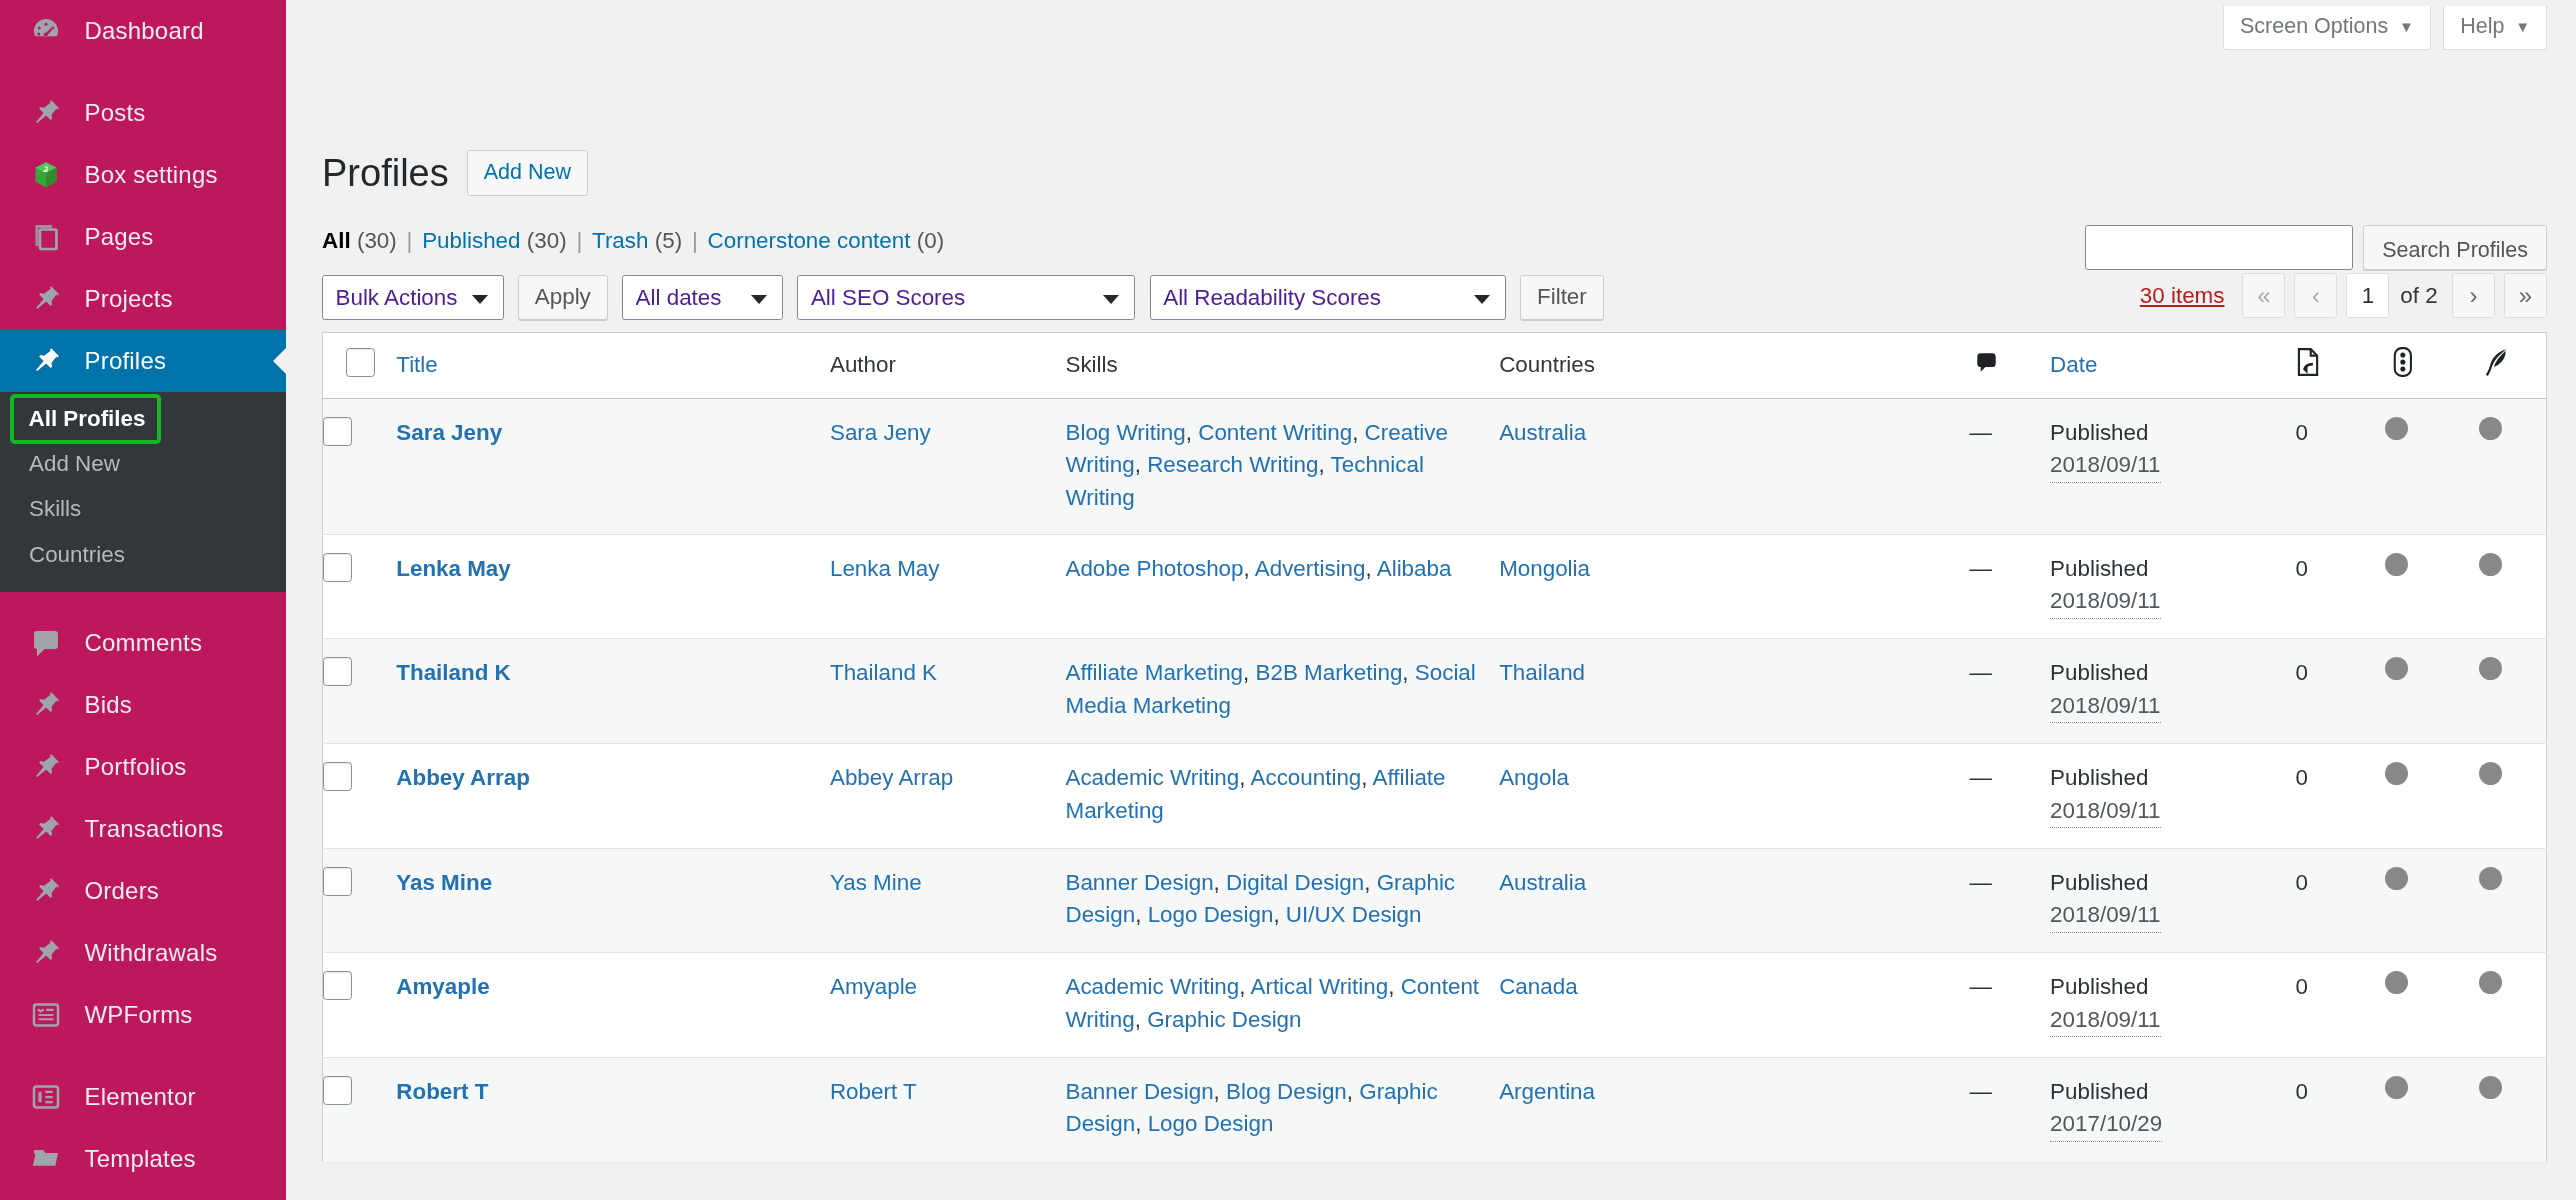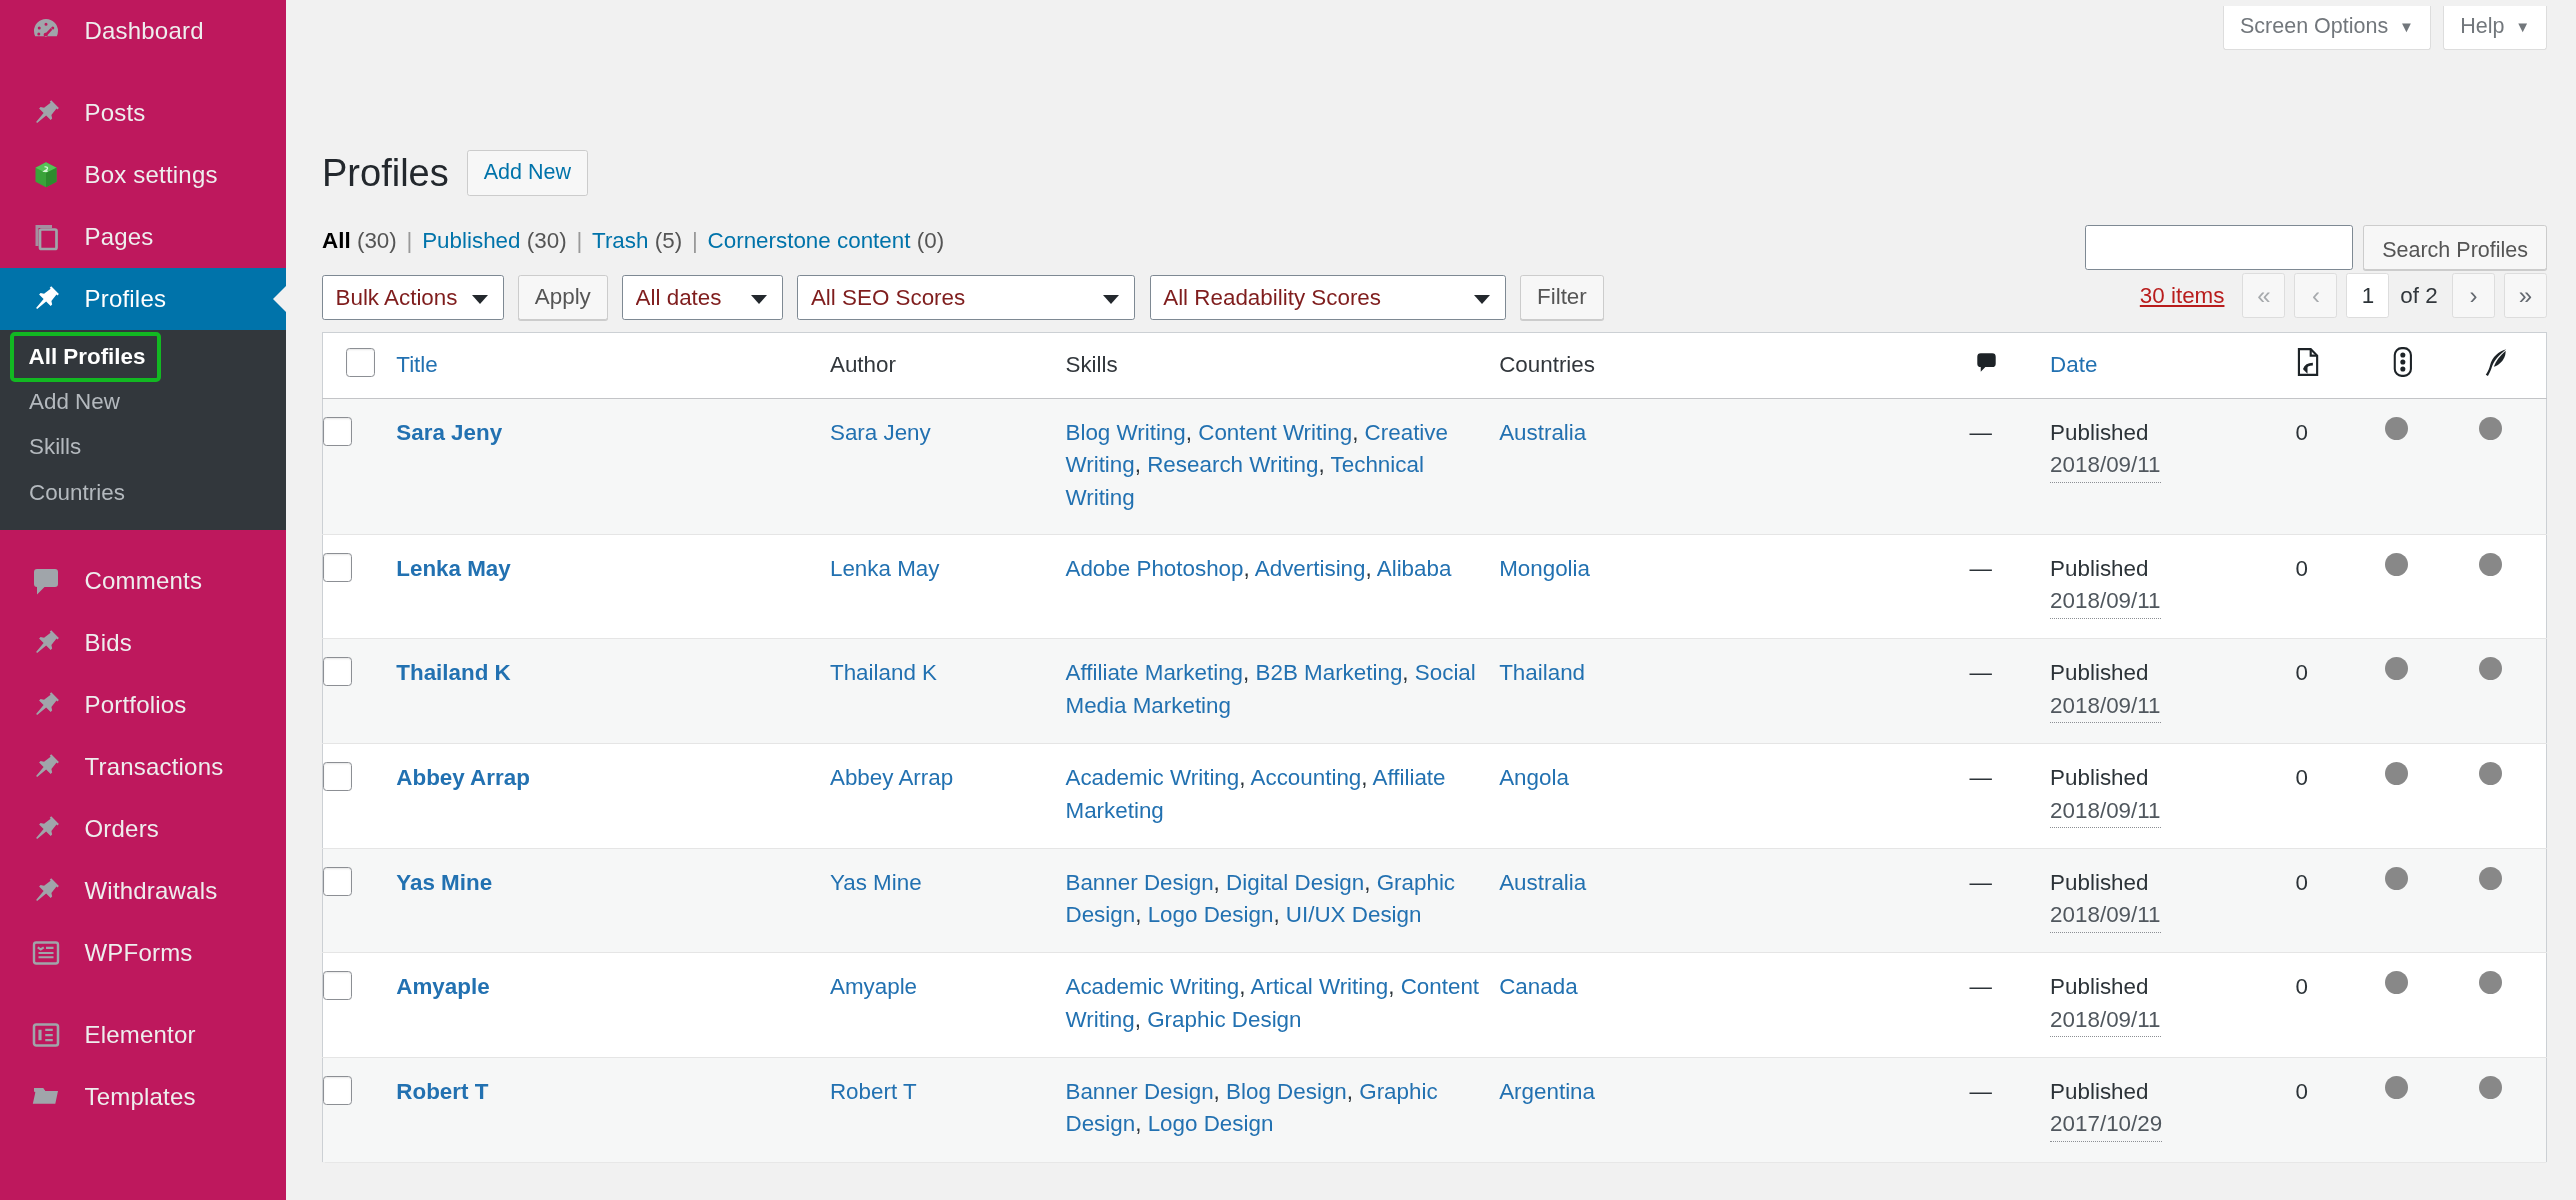--- a/index.html
+++ b/index.html
@@ -186,21 +186,21 @@
   }
   .actions { display: flex; align-items: center; gap: 14.3px; }
   .wp-select {
     appearance: none;
     -webkit-appearance: none;
     background: #fff;
     border: 0.9px solid #7e8993;
     border-radius: 2.7px;
     height: 45px;
     font-size: 22.4px;
-    color: #7f1d1d;
+    color: #4c1d95;
     padding: 0 43px 0 12.5px;
     cursor: pointer;
     font-family: "Liberation Sans", sans-serif;
   }
   .select-wrap { position: relative; display: inline-block; }
   .select-wrap::after {
     content: "";
     position: absolute;
     right: 16px; top: 50%;
     margin-top: -2.7px;
@@ -369,20 +369,28 @@
         <span>Box settings</span>
       </div>
       <div class="menu-item">
         <span class="mi-icon">
           <svg width="30" height="30" viewBox="0 0 20 20" fill="currentColor">
             <path d="M3 2v14h2V4h9V2z" opacity=".85"></path>
             <rect x="6" y="5" width="11" height="13" rx="1" fill="none" stroke="currentColor" stroke-width="1.8"></rect>
           </svg>
         </span>
         <span>Pages</span>
+      </div>
+      <div class="menu-item">
+        <span class="mi-icon">
+          <svg width="30" height="30" viewBox="0 0 20 20" fill="currentColor">
+            <path d="M13.5 1.5l-1 1 .6.6-4.4 3.4-2.3-.5-1 1 3 3-5 6 .7.7 6-5 3 3 1-1-.5-2.3 3.4-4.4.6.6 1-1z"></path>
+          </svg>
+        </span>
+        <span>Projects</span>
       </div>
       <div class="menu-item current">
         <span class="mi-icon">
           <svg width="30" height="30" viewBox="0 0 20 20" fill="currentColor">
             <path d="M13.5 1.5l-1 1 .6.6-4.4 3.4-2.3-.5-1 1 3 3-5 6 .7.7 6-5 3 3 1-1-.5-2.3 3.4-4.4.6.6 1-1z"></path>
           </svg>
         </span>
         <span>Profiles</span>
       </div>
       <div class="submenu"><span class="submenu-item current highlight">All Profiles</span><span class="submenu-item">Add New</span><span class="submenu-item">Skills</span><span class="submenu-item">Countries</span></div>

